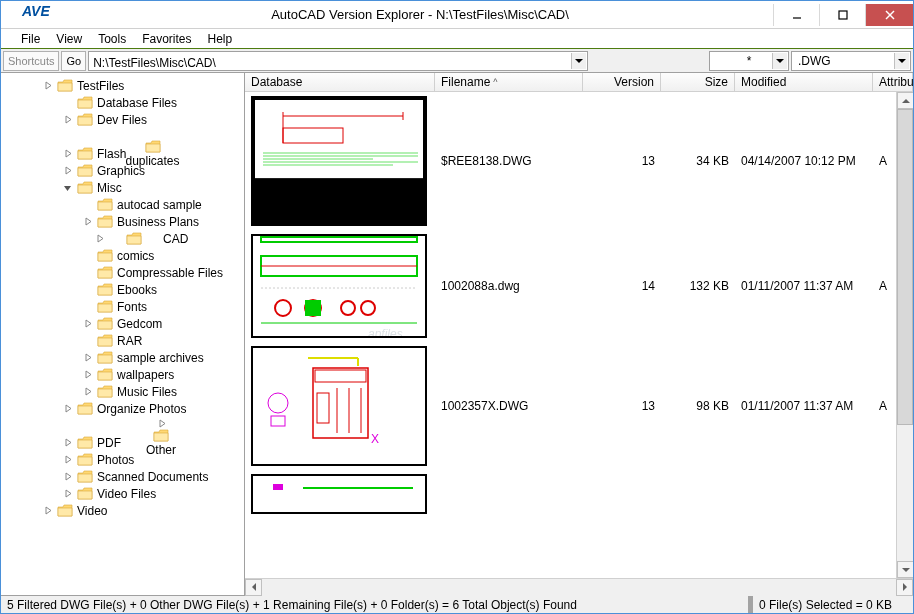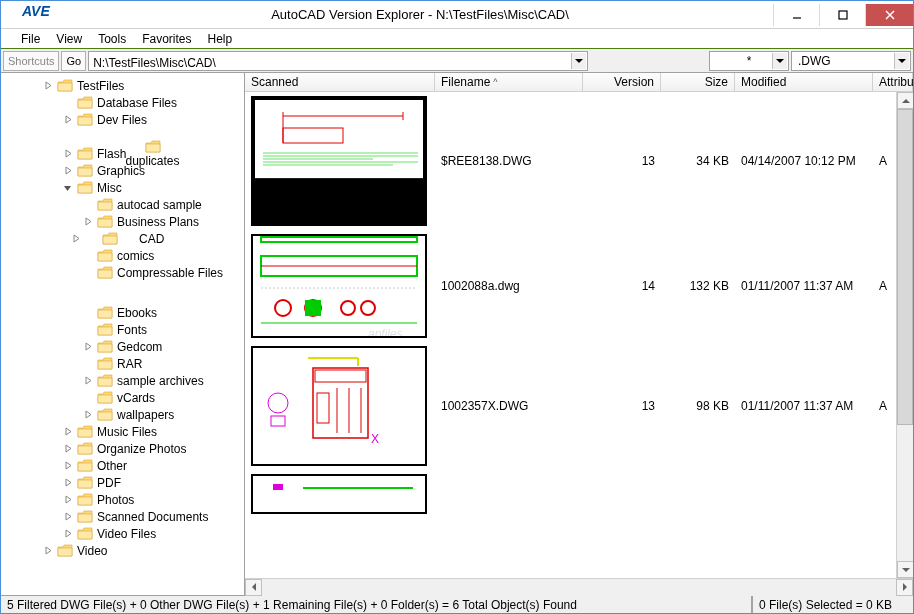--- a/index.html
+++ b/index.html
@@ -39,21 +39,21 @@
 .thumb-cell { width: 190px; padding: 4px 6px; }
 .thumb { width: 176px; border: 2px solid #000; background: #fff; display: flex; align-items: center; justify-content: center; overflow: hidden; }
 .hscroll { height: 17px; background: #f0f0f0; border-top: 1px solid #d0d0d0; display: flex; align-items: center; }
 .hscroll .arrow { width: 17px; height: 17px; border: 1px solid #c0c0c0; background: #f4f4f4; display:flex; align-items:center; justify-content:center; }
 .hscroll .track { flex: 1; height: 17px; background: #f0f0f0; }
 .vscroll { position: absolute; right: 0; top: 19px; bottom: 17px; width: 17px; background: #f0f0f0; border-left: 1px solid #d0d0d0; display: flex; flex-direction: column; }
 .vscroll .arrow { width: 17px; height: 17px; border: 1px solid #c0c0c0; background: #f4f4f4; display:flex;align-items:center;justify-content:center;}
 .vscroll .track { flex: 1; background: #f0f0f0; position: relative; }
 .vscroll .thumb-sb { position: absolute; left: 0; right: 0; top: 0; height: 70%; background: #d8d8d8; border: 1px solid #b8b8b8; }
 .statusbar { height: 18px; background: #f0f0f0; border-top: 1px solid #a0a0a0; display: flex; align-items: center; font-size: 11px; }
-.status-cell { padding: 0 6px; border-right: 2px solid #a3a3a3; height: 100%; display: flex; align-items: center; }
+.status-cell { padding: 0 6px; border-right: 5px solid #a3a3a3; height: 100%; display: flex; align-items: center; }
 .status-cell:last-child { border-right: none; }
 </style>
 </head>
 <body>
 
 <div class="titlebar">
   <div class="app-icon">AVE</div>
   <div class="title-text">AutoCAD Version Explorer - N:\TestFiles\Misc\CAD\</div>
   <div class="win-btns">
     <div class="win-btn">
@@ -204,21 +204,21 @@
           <svg viewBox="0 0 9 9">
             <polygon points="3,1 3,8 8,4.5" fill="none" stroke="#888" stroke-width="1"></polygon>
           </svg>
         </span>
         <svg class="folder-icon" viewBox="0 0 16 14">
           <path d="M1 3 L6 3 L7 1 L15 1 L15 12 L1 12 Z" fill="#ffd873" stroke="#d9a93a" stroke-width="0.6"></path>
           <path d="M1 4 L15 4 L15 12 L1 12 Z" fill="#ffe9a8" stroke="#d9a93a" stroke-width="0.6"></path>
         </svg>
         <span class="tree-label">Business Plans</span>
       </div>
-      <div class="tree-row" style="padding-left: 68px; gap: 17px;">
+      <div class="tree-row" style="padding-left: 92px; gap: 17px;">
         <span class="expander">
           <svg viewBox="0 0 9 9">
             <polygon points="3,1 3,8 8,4.5" fill="none" stroke="#888" stroke-width="1"></polygon>
           </svg>
         </span>
         <svg class="folder-icon" viewBox="0 0 16 14">
           <path d="M1 3 L6 3 L7 1 L15 1 L15 12 L1 12 Z" fill="#ffd873" stroke="#d9a93a" stroke-width="0.6"></path>
           <path d="M1 4 L15 4 L15 12 L1 12 Z" fill="#ffe9a8" stroke="#d9a93a" stroke-width="0.6"></path>
         </svg>
         <span class="tree-label">CAD</span>
@@ -232,21 +232,21 @@
         <span class="tree-label">comics</span>
       </div>
       <div class="tree-row" style="padding-left: 80px;">
         <span class="expander"></span>
         <svg class="folder-icon" viewBox="0 0 16 14">
           <path d="M1 3 L6 3 L7 1 L15 1 L15 12 L1 12 Z" fill="#ffd873" stroke="#d9a93a" stroke-width="0.6"></path>
           <path d="M1 4 L15 4 L15 12 L1 12 Z" fill="#ffe9a8" stroke="#d9a93a" stroke-width="0.6"></path>
         </svg>
         <span class="tree-label">Compressable Files</span>
       </div>
-      <div class="tree-row" style="padding-left: 80px; margin-top: 23px;">
+      <div class="tree-row" style="padding-left: 80px;">
         <span class="expander"></span>
         <svg class="folder-icon" viewBox="0 0 16 14">
           <path d="M1 3 L6 3 L7 1 L15 1 L15 12 L1 12 Z" fill="#ffd873" stroke="#d9a93a" stroke-width="0.6"></path>
           <path d="M1 4 L15 4 L15 12 L1 12 Z" fill="#ffe9a8" stroke="#d9a93a" stroke-width="0.6"></path>
         </svg>
         <span class="tree-label">Ebooks</span>
       </div>
       <div class="tree-row" style="padding-left: 80px;">
         <span class="expander"></span>
         <svg class="folder-icon" viewBox="0 0 16 14">
@@ -281,40 +281,32 @@
             <polygon points="3,1 3,8 8,4.5" fill="none" stroke="#888" stroke-width="1"></polygon>
           </svg>
         </span>
         <svg class="folder-icon" viewBox="0 0 16 14">
           <path d="M1 3 L6 3 L7 1 L15 1 L15 12 L1 12 Z" fill="#ffd873" stroke="#d9a93a" stroke-width="0.6"></path>
           <path d="M1 4 L15 4 L15 12 L1 12 Z" fill="#ffe9a8" stroke="#d9a93a" stroke-width="0.6"></path>
         </svg>
         <span class="tree-label">sample archives</span>
       </div>
       <div class="tree-row" style="padding-left: 80px;">
-        <span class="expander"></span>
-        <svg class="folder-icon" viewBox="0 0 16 14">
-          <path d="M1 3 L6 3 L7 1 L15 1 L15 12 L1 12 Z" fill="#ffd873" stroke="#d9a93a" stroke-width="0.6"></path>
-          <path d="M1 4 L15 4 L15 12 L1 12 Z" fill="#ffe9a8" stroke="#d9a93a" stroke-width="0.6"></path>
-        </svg>
-        <span class="tree-label">vCards</span>
-      </div>
-      <div class="tree-row" style="padding-left: 80px;">
         <span class="expander">
           <svg viewBox="0 0 9 9">
             <polygon points="3,1 3,8 8,4.5" fill="none" stroke="#888" stroke-width="1"></polygon>
           </svg>
         </span>
         <svg class="folder-icon" viewBox="0 0 16 14">
           <path d="M1 3 L6 3 L7 1 L15 1 L15 12 L1 12 Z" fill="#ffd873" stroke="#d9a93a" stroke-width="0.6"></path>
           <path d="M1 4 L15 4 L15 12 L1 12 Z" fill="#ffe9a8" stroke="#d9a93a" stroke-width="0.6"></path>
         </svg>
         <span class="tree-label">wallpapers</span>
       </div>
-      <div class="tree-row" style="padding-left: 60px;">
+      <div class="tree-row" style="padding-left: 60px; margin-left: 20px;">
         <span class="expander">
           <svg viewBox="0 0 9 9">
             <polygon points="3,1 3,8 8,4.5" fill="none" stroke="#888" stroke-width="1"></polygon>
           </svg>
         </span>
         <svg class="folder-icon" viewBox="0 0 16 14">
           <path d="M1 3 L6 3 L7 1 L15 1 L15 12 L1 12 Z" fill="#ffd873" stroke="#d9a93a" stroke-width="0.6"></path>
           <path d="M1 4 L15 4 L15 12 L1 12 Z" fill="#ffe9a8" stroke="#d9a93a" stroke-width="0.6"></path>
         </svg>
         <span class="tree-label">Music Files</span>
@@ -324,21 +316,21 @@
           <svg viewBox="0 0 9 9">
             <polygon points="3,1 3,8 8,4.5" fill="none" stroke="#888" stroke-width="1"></polygon>
           </svg>
         </span>
         <svg class="folder-icon" viewBox="0 0 16 14">
           <path d="M1 3 L6 3 L7 1 L15 1 L15 12 L1 12 Z" fill="#ffd873" stroke="#d9a93a" stroke-width="0.6"></path>
           <path d="M1 4 L15 4 L15 12 L1 12 Z" fill="#ffe9a8" stroke="#d9a93a" stroke-width="0.6"></path>
         </svg>
         <span class="tree-label">Organize Photos</span>
       </div>
-      <div class="tree-row" style="padding-left: 60px;">
+      <div class="tree-row" style="padding-left: 77px; flex-direction: column;">
         <span class="expander">
           <svg viewBox="0 0 9 9">
             <polygon points="3,1 3,8 8,4.5" fill="none" stroke="#888" stroke-width="1"></polygon>
           </svg>
         </span>
         <svg class="folder-icon" viewBox="0 0 16 14">
           <path d="M1 3 L6 3 L7 1 L15 1 L15 12 L1 12 Z" fill="#ffd873" stroke="#d9a93a" stroke-width="0.6"></path>
           <path d="M1 4 L15 4 L15 12 L1 12 Z" fill="#ffe9a8" stroke="#d9a93a" stroke-width="0.6"></path>
         </svg>
         <span class="tree-label">Other</span>
@@ -400,21 +392,21 @@
         <svg class="folder-icon" viewBox="0 0 16 14">
           <path d="M1 3 L6 3 L7 1 L15 1 L15 12 L1 12 Z" fill="#ffd873" stroke="#d9a93a" stroke-width="0.6"></path>
           <path d="M1 4 L15 4 L15 12 L1 12 Z" fill="#ffe9a8" stroke="#d9a93a" stroke-width="0.6"></path>
         </svg>
         <span class="tree-label">Video</span>
       </div>
     </div>
   <div class="content">
     <div class="headers" id="headers">
         <div class="hd" style="width: 190px;">
-          <span>Scanned</span>
+          <span>Database</span>
         </div>
         <div class="hd" style="width: 148px;">
           <span>Filename</span>
           <span class="sort-arrow">^</span>
         </div>
         <div class="hd right" style="width: 78px;">
           <span>Version</span>
         </div>
         <div class="hd right" style="width: 74px;">
           <span>Size</span>

